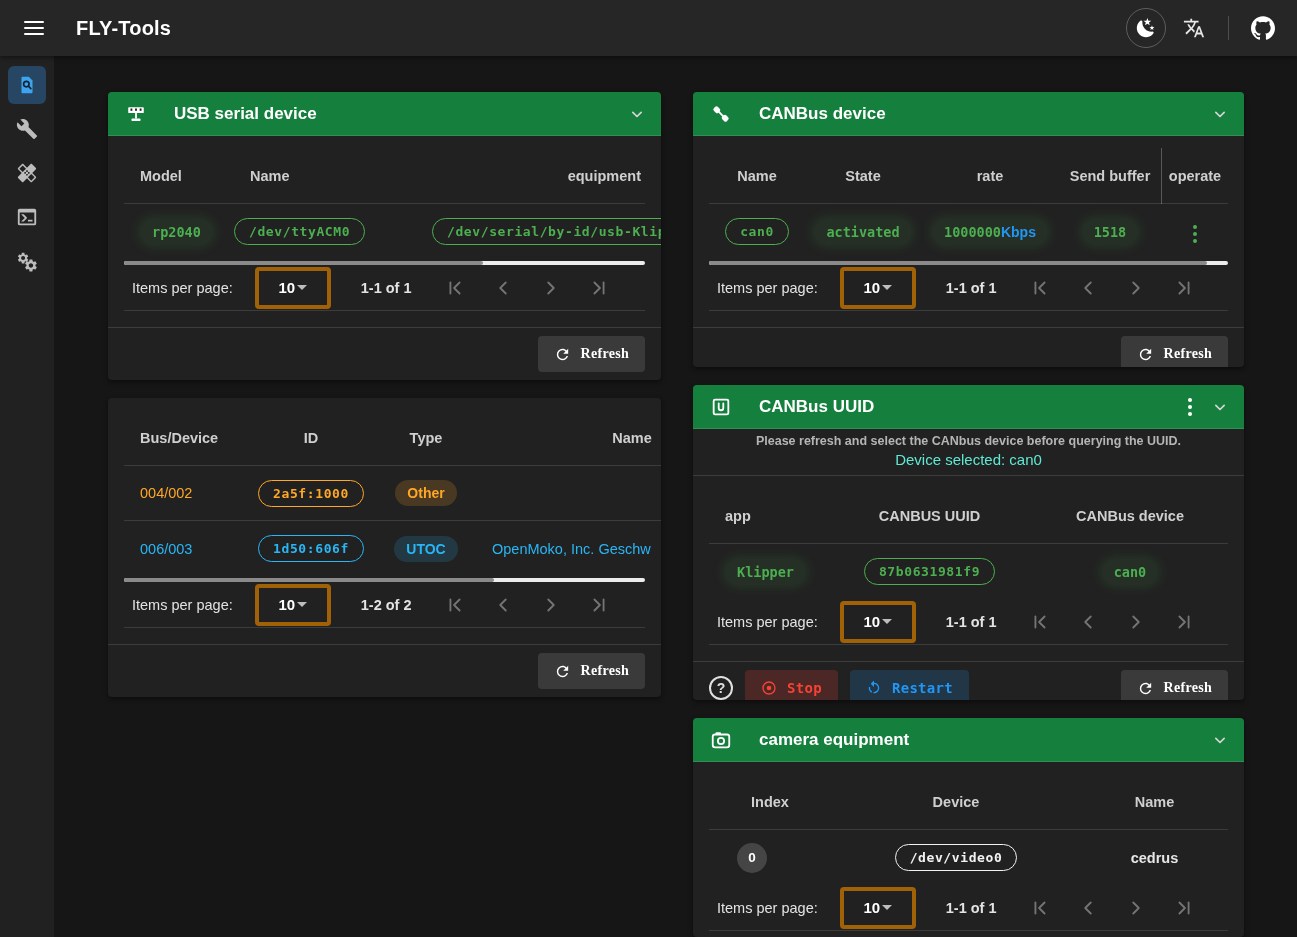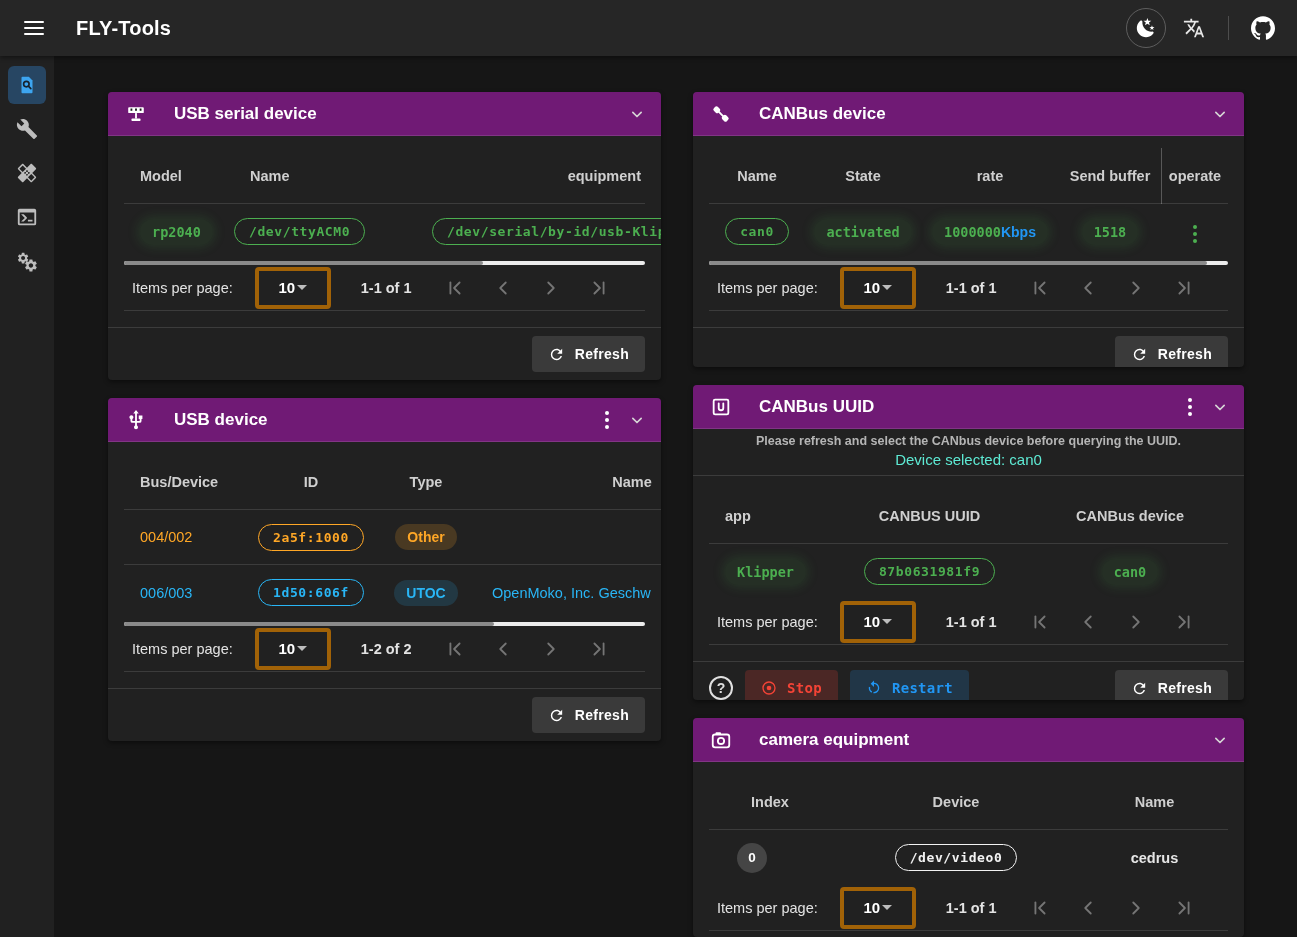--- a/index.html
+++ b/index.html
@@ -28,21 +28,21 @@
 
   
   .main { position:absolute; top:56px; left:54px; width:1243px; height:881px;
     padding:36px 0 0 54px; display:flex; gap:32px; }
   .col { display:flex; flex-direction:column; gap:18px; }
   .col-l { width:553px; } .col-r { width:551px; }
 
   
   .card { background:#212121; border-radius:4px; overflow:hidden;
     box-shadow:0 2px 5px rgba(0,0,0,.45); }
-  .card-header { height:44px; background:#701a75; display:flex; align-items:center;
+  .card-header { height:44px; background:#15803d; display:flex; align-items:center;
     padding:0 14px 0 16px; border-bottom:1px solid rgba(255,255,255,.12); }
   .card-header .hicon { width:24px; display:flex; justify-content:center; }
   .card-title { font-size:17px; font-weight:700; color:#fff; margin-left:26px; }
   .hdr-right { margin-left:auto; display:flex; align-items:center; gap:14px; }
 
   .tablewrap { padding:12px 16px 16px 16px; }
   .thead { display:grid; align-items:center; height:56px; font-weight:700; font-size:14.5px;
     color:#cfcfcf; border-bottom:1px solid rgba(255,255,255,.12); }
   .trow { display:grid; align-items:center; height:55px; font-size:14.5px; }
   .rowline { border-bottom:1px solid rgba(255,255,255,.12); }
@@ -91,21 +91,21 @@
     border-top:5px solid #bdbdbd; }
   .pg-range { margin-left:30px; font-weight:700; }
   .pg-nav { margin-left:32px; display:flex; gap:26px; }
   .pg-nav .nav { cursor:pointer; display:flex; align-items:center; }
 
   
   .card-actions { border-top:1px solid rgba(255,255,255,.12); padding:8px 16px;
     display:flex; align-items:center; gap:12px; }
   .btn { height:36px; border:none; border-radius:4px; display:inline-flex; align-items:center;
     gap:10px; padding:0 16px; font-size:14px; font-weight:700; cursor:pointer;
-    font-family:Liberation Sans, sans-serif; letter-spacing:.3px; }
+    font-family:Liberation Serif, serif; letter-spacing:.3px; }
   .btn-gray { background:#3a3a3a; color:#fff; margin-left:auto; }
   .btn-red { background:rgba(244,67,54,.20); color:#f44336; font-family:"DejaVu Sans Mono",monospace; }
   .btn-blue { background:rgba(33,150,243,.18); color:#2196f3; font-family:"DejaVu Sans Mono",monospace; }
   .helpbtn { width:24px; height:24px; border:2px solid #e0e0e0; border-radius:50%;
     display:flex; align-items:center; justify-content:center; font-weight:700; font-size:14px;
     color:#e0e0e0; cursor:pointer; }
 
   
   .uuid-hint { text-align:center; padding:5px 10px 7px; border-bottom:1px solid rgba(255,255,255,.12); }
   .uuid-hint .l1 { font-size:12.5px; font-weight:700; color:#b5b5b5; }
@@ -256,40 +256,20 @@
         <button class="btn btn-gray">
           <svg width="17" height="17" viewBox="0 0 24 24">
               <path fill="currentColor" d="M17.65,6.35C16.2,4.9 14.21,4 12,4A8,8 0 0,0 4,12A8,8 0 0,0 12,20C15.73,20 18.84,17.45 19.73,14H17.65C16.83,16.33 14.61,18 12,18A6,6 0 0,1 6,12A6,6 0 0,1 12,6C13.66,6 15.14,6.69 16.22,7.78L13,11H20V4L17.65,6.35Z"></path>
             </svg>
           <span>Refresh</span>
         </button>
       </div>
     </section>
 
     <section class="card">
-      <div class="card-header">
-        <span class="hicon">
-          <svg width="22" height="22" viewBox="0 0 24 24">
-              <path fill="#fff" d="M15,7V11H16V13H13V5H15L12,1L9,5H11V13H8V10.93C8.7,10.56 9.2,9.85 9.2,9C9.2,7.78 8.21,6.8 7,6.8C5.78,6.8 4.8,7.78 4.8,9C4.8,9.85 5.3,10.56 6,10.93V13A2,2 0 0,0 8,15H11V18.05C10.29,18.41 9.8,19.15 9.8,20A2.2,2.2 0 0,0 12,22.2A2.2,2.2 0 0,0 14.2,20C14.2,19.15 13.71,18.41 13,18.05V15H16A2,2 0 0,0 18,13V11H19V7H15Z"></path>
-            </svg>
-        </span>
-        <h2 class="card-title">USB device</h2>
-        <span class="hdr-right">
-          <span class="kebab" style="color:#fff;">
-              <i></i>
-              <i></i>
-              <i></i>
-            </span>
-          <span>
-            <svg width="20" height="20" viewBox="0 0 24 24">
-                <path d="M7 10l5 5 5-5" fill="none" stroke="#d5d5d5" stroke-width="2" stroke-linecap="round" stroke-linejoin="round"></path>
-              </svg>
-          </span>
-        </span>
-      </div>
       <div class="tablewrap">
         <div class="thead grid-usb">
           <div class="cell-l">Bus/Device</div>
           <div class="cell-c">ID</div>
           <div class="cell-c">Type</div>
           <div class="cell-c">Name</div>
         </div>
         <div class="trow grid-usb rowline amber">
           <div class="cell-l">004/002</div>
           <div class="cell-c"><span class="pill amber">2a5f:1000</span></div>

